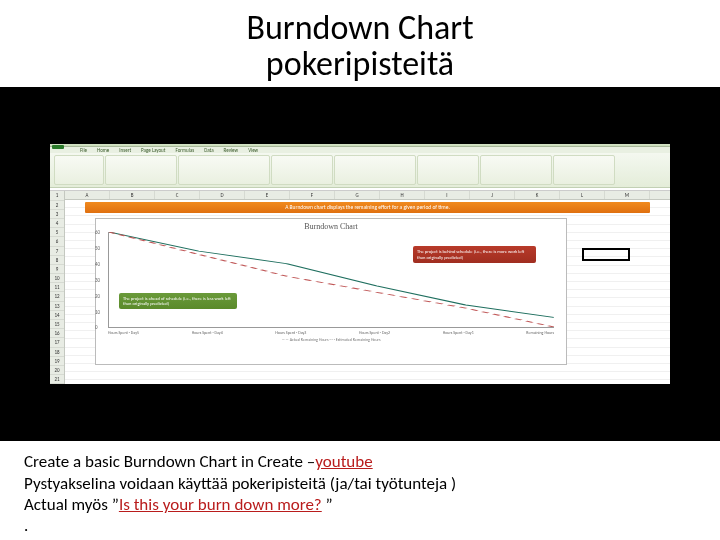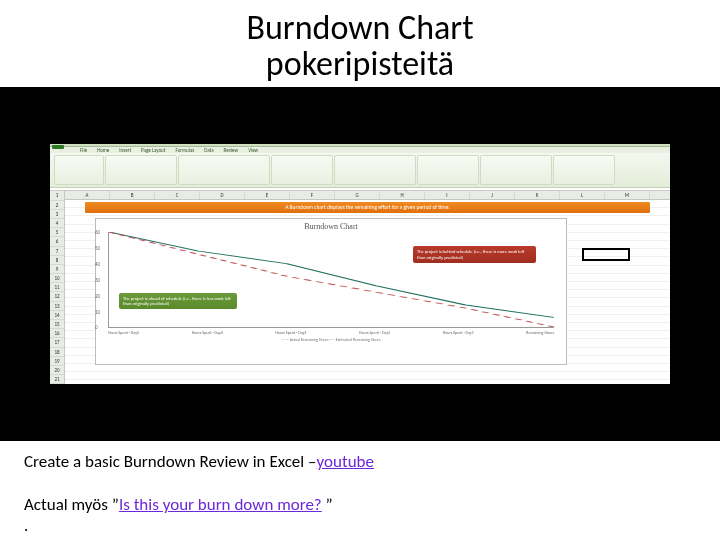--- a/index.html
+++ b/index.html
@@ -26,21 +26,21 @@
 .ctitle{text-align:center;font-size:8px;color:#555;margin:3px 0 1px;font-family:Georgia,serif}
 .plot{height:95px;margin:0 12px;position:relative;border-left:1px solid #999;border-bottom:1px solid #999}
 .ytick{position:absolute;left:-14px;font-size:5px;color:#666;transform:translateY(-50%)}
 .xlabels{display:flex;justify-content:space-between;margin:2px 12px 0;font-size:4px;color:#666}
 .leg{text-align:center;font-size:4px;color:#777;margin-top:2px}
 .callout{position:absolute;font-size:4.5px;color:#fff;padding:3px 4px;border-radius:2px;line-height:1.15;width:115px}
 .callout.red{background:linear-gradient(#b83a2a,#a02e20);right:18px;top:14px}
 .callout.green{background:linear-gradient(#6a9a3a,#5a8a2a);left:10px;bottom:18px;width:110px}
 svg.lines{position:absolute;left:0;top:0;width:100%;height:100%}
 .caption{padding:10px 24px 0;font-size:17px;line-height:1.25;color:#000}
-.caption a{color:#6d28d9;}
+.caption a{color:#b91c1c;}
 </style>
 </head>
 <body>
 
 <div class="slide">
 
   <div class="title">
     <span>Burndown Chart</span><br>
     <span>pokeripisteitä</span>
   </div>
@@ -139,19 +139,19 @@
               </div>
               <div class="leg">―― Actual Remaining Hours    - - - Estimated Remaining Hours</div>
             </div>
           </div>
         </div>
       </div>
     </div>
   </div>
 
   <div class="caption">
-    <span>Create a basic Burndown Review in Excel –</span><a href="#">youtube</a><br>
-    <br>
+    <span>Create a basic Burndown Chart in Create –</span><a href="#">youtube</a><br>
+    <span>Pystyakselina voidaan käyttää pokeripisteitä (ja/tai työtunteja )</span><br>
     <span>Actual myös ”</span><a href="#">Is this your burn down more?</a><span> ”</span><br>
     <span>.</span>
   </div>
 
 </div>
 
 </body></html>

